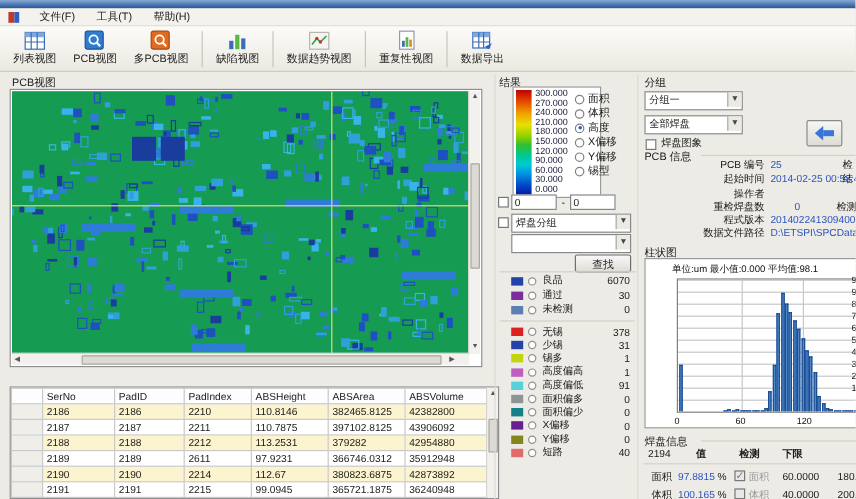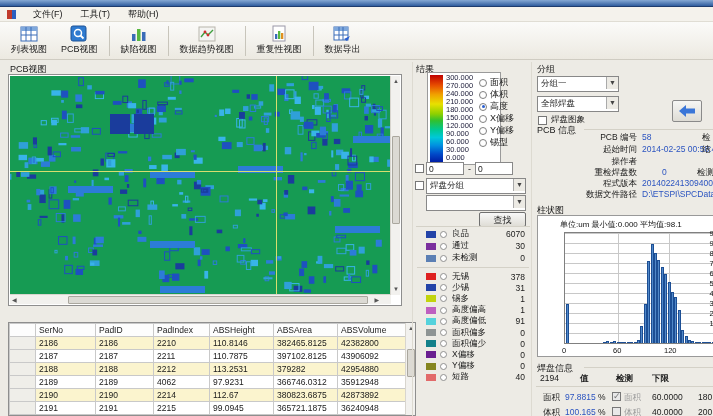--- a/index.html
+++ b/index.html
@@ -125,20 +125,30 @@
   </div>
   <div class="tbtn">
     <span class="ic">
       <svg width="18" height="17">
           <rect x="1" y="1" width="15" height="15" rx="2" fill="#2F7BD0" stroke="#1D5397"></rect>
           <circle cx="8" cy="8" r="3.5" fill="none" stroke="#fff" stroke-width="1.5"></circle>
           <line x1="10.5" y1="10.5" x2="13.5" y2="13.5" stroke="#fff" stroke-width="1.8"></line>
         </svg>
     </span>
     <span class="lb">PCB视图</span>
+  </div>
+  <div class="tbtn">
+    <span class="ic">
+      <svg width="18" height="17">
+          <rect x="1" y="1" width="15" height="15" rx="2" fill="#E06A20" stroke="#A84A12"></rect>
+          <circle cx="8" cy="8" r="3.5" fill="none" stroke="#fff" stroke-width="1.5"></circle>
+          <line x1="10.5" y1="10.5" x2="13.5" y2="13.5" stroke="#fff" stroke-width="1.8"></line>
+        </svg>
+    </span>
+    <span class="lb">多PCB视图</span>
   </div>
   <div class="tsep"></div>
   <div class="tbtn">
     <span class="ic">
       <svg width="18" height="16">
           <rect x="2" y="8" width="3.5" height="7" fill="#3A6CB8"></rect>
           <rect x="7" y="3" width="3.5" height="12" fill="#58B840"></rect>
           <rect x="12" y="6" width="3.5" height="9" fill="#3A6CB8"></rect>
         </svg>
     </span>
@@ -627,21 +637,21 @@
           <td>2188</td>
           <td>2212</td>
           <td>113.2531</td>
           <td>379282</td>
           <td>42954880</td>
     </tr>
     <tr>
       <td class="rowhdr"></td>
           <td>2189</td>
           <td>2189</td>
-          <td>4062</td>
+          <td>2611</td>
           <td>97.9231</td>
           <td>366746.0312</td>
           <td>35912948</td>
     </tr>
     <tr class="alt">
       <td class="rowhdr"></td>
           <td>2190</td>
           <td>2190</td>
           <td>2214</td>
           <td>112.67</td>
@@ -816,21 +826,21 @@
         <path d="M9,1 L2,7 L9,13 Z" fill="#3A76D8"></path>
         <rect x="9" y="4.5" width="9" height="5" fill="#3A76D8"></rect>
       </svg>
   </div>
 
   <div class="plabel" style="left:3px; top:62px;">PCB 信息</div>
   <div class="gline" style="left:50px; top:67px; width:150px;"></div>
 
   <div class="inforow" style="top:70px;">
       <span class="ilabel">PCB 编号</span>
-      <span class="ival">58</span>
+      <span class="ival">25</span>
       <span class="iextra">检</span>
     </div>
   <div class="inforow" style="top:82px;">
       <span class="ilabel">起始时间</span>
       <span class="ival">2014-02-25 00:58:46</span>
       <span class="iextra">结</span>
     </div>
   <div class="inforow" style="top:94px;">
       <span class="ilabel">操作者</span>
       <span class="ival"></span>

